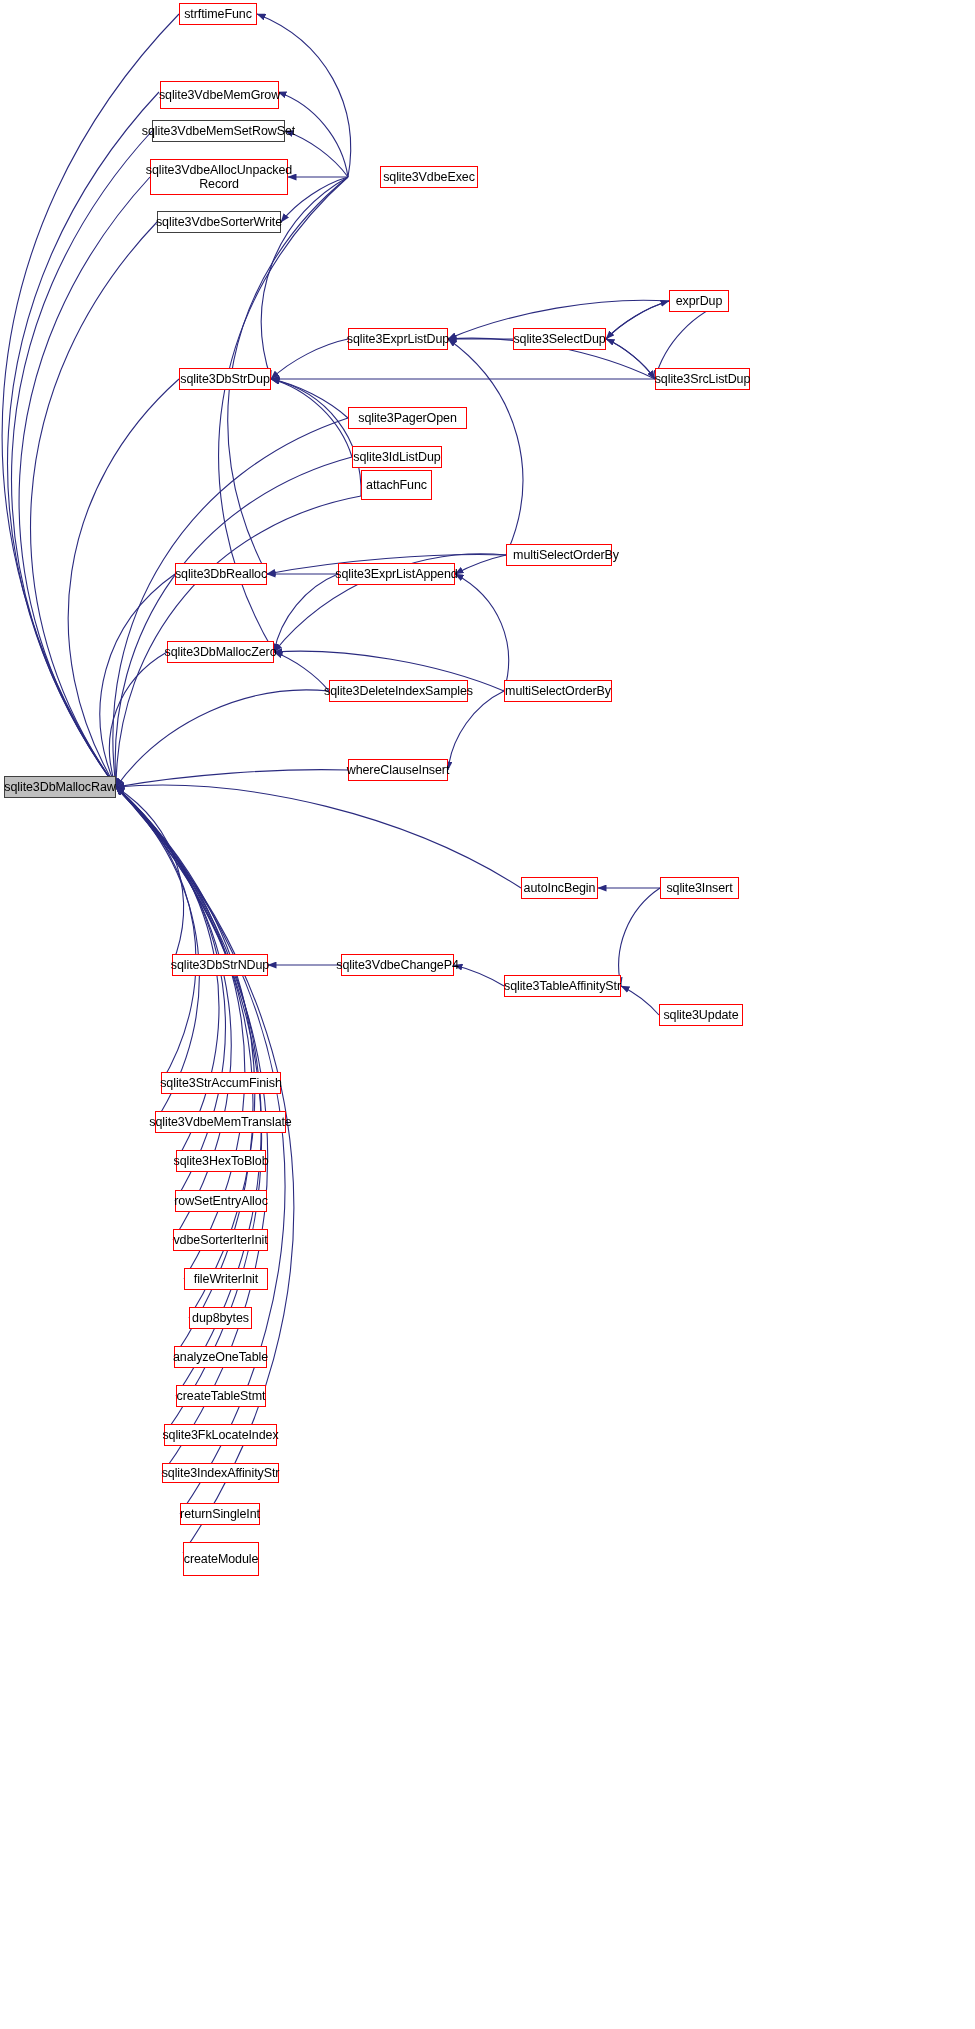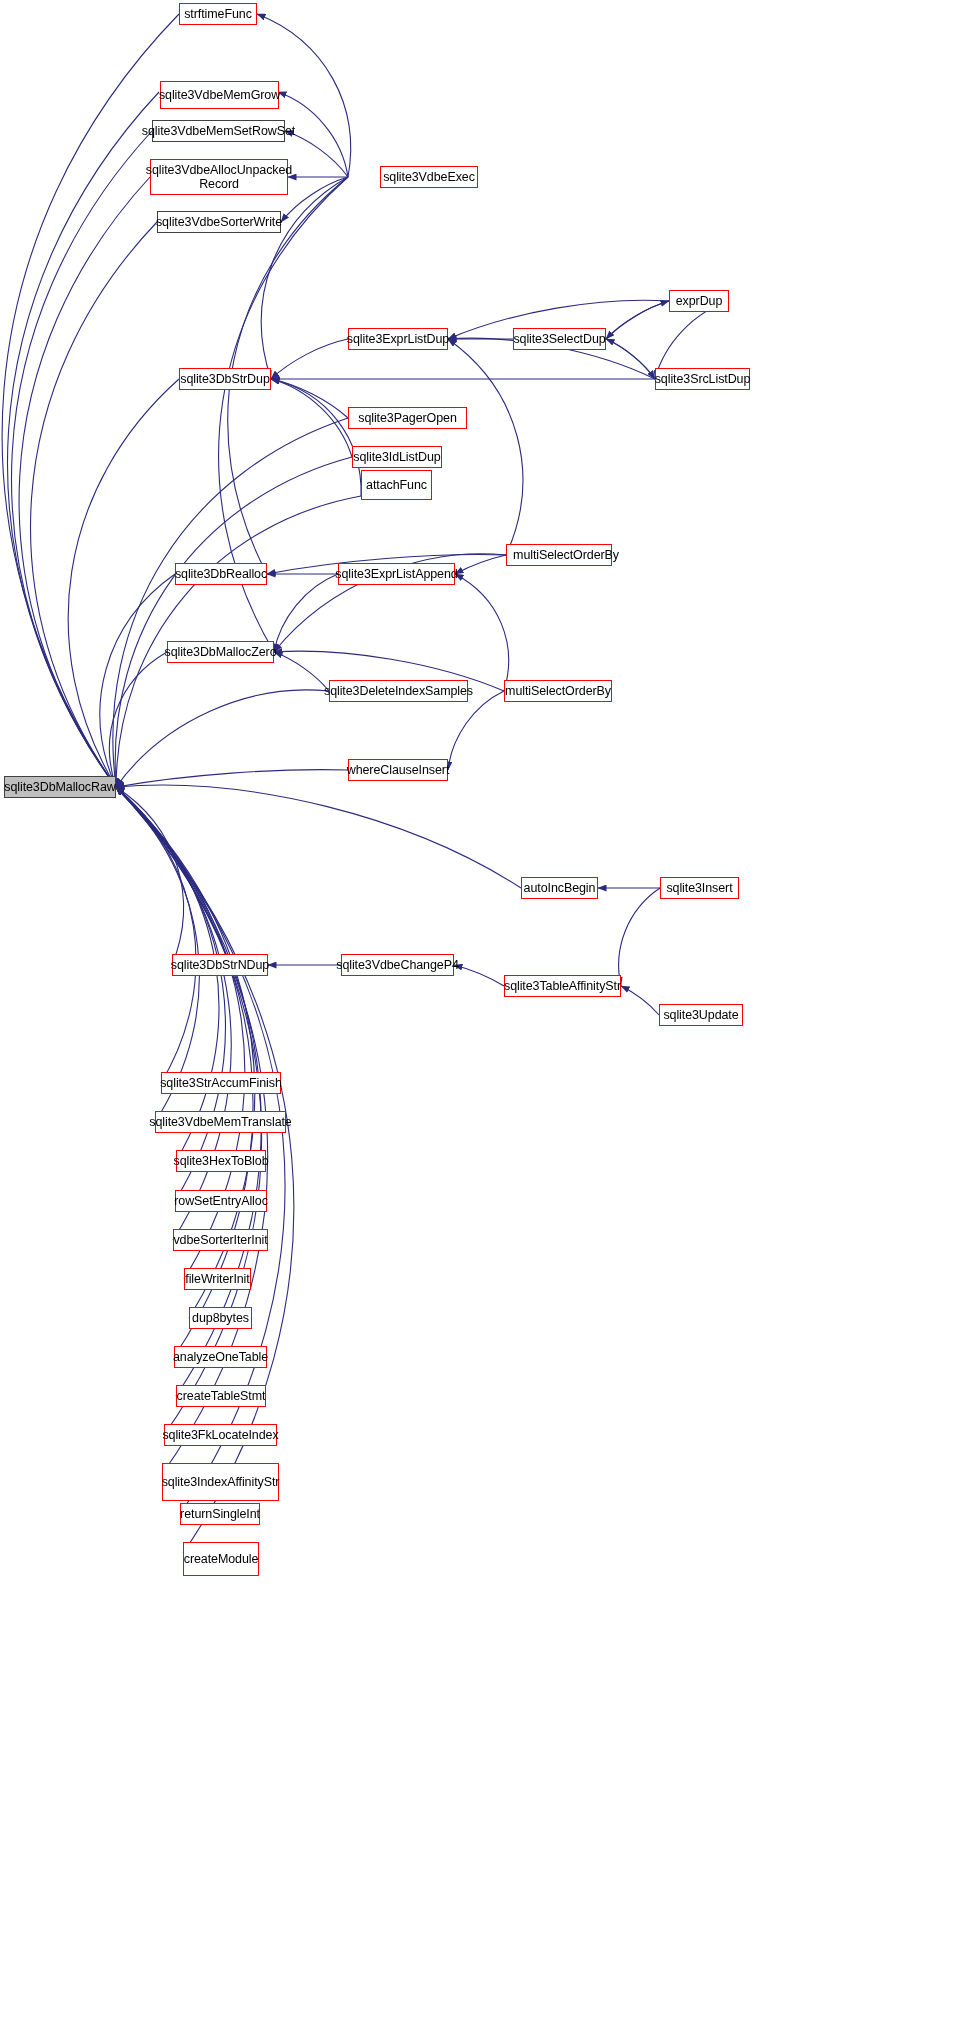--- a/index.html
+++ b/index.html
@@ -117,21 +117,21 @@
     <div class="node red" style="left: 660px; top: 877px; width: 79px; height: 22px;">sqlite3Insert</div>
     <div class="node red" style="left: 172px; top: 954px; width: 96px; height: 22px;">sqlite3DbStrNDup</div>
     <div class="node red" style="left: 341px; top: 954px; width: 113px; height: 22px;">sqlite3VdbeChangeP4</div>
     <div class="node red" style="left: 504px; top: 975px; width: 117px; height: 22px;">sqlite3TableAffinityStr</div>
     <div class="node red" style="left: 659px; top: 1004px; width: 84px; height: 22px;">sqlite3Update</div>
     <div class="node red" style="left: 161px; top: 1072px; width: 120px; height: 22px;">sqlite3StrAccumFinish</div>
     <div class="node red" style="left: 155px; top: 1111px; width: 131px; height: 22px;">sqlite3VdbeMemTranslate</div>
     <div class="node red" style="left: 176px; top: 1150px; width: 90px; height: 22px;">sqlite3HexToBlob</div>
     <div class="node red" style="left: 175px; top: 1190px; width: 92px; height: 22px;">rowSetEntryAlloc</div>
     <div class="node red" style="left: 173px; top: 1229px; width: 95px; height: 22px;">vdbeSorterIterInit</div>
-    <div class="node red" style="left: 184px; top: 1268px; width: 67px; height: 22px;">fileWriterInit</div>
+    <div class="node red" style="left: 184px; top: 1268px; width: 84px; height: 22px;">fileWriterInit</div>
     <div class="node red" style="left: 189px; top: 1307px; width: 63px; height: 22px;">dup8bytes</div>
     <div class="node red" style="left: 174px; top: 1346px; width: 93px; height: 22px;">analyzeOneTable</div>
     <div class="node red" style="left: 176px; top: 1385px; width: 90px; height: 22px;">createTableStmt</div>
     <div class="node red" style="left: 164px; top: 1424px; width: 113px; height: 22px;">sqlite3FkLocateIndex</div>
-    <div class="node red" style="left: 162px; top: 1463px; width: 117px; height: 38px;">sqlite3IndexAffinityStr</div>
+    <div class="node red" style="left: 162px; top: 1463px; width: 117px; height: 20px;">sqlite3IndexAffinityStr</div>
     <div class="node red" style="left: 180px; top: 1503px; width: 80px; height: 22px;">returnSingleInt</div>
     <div class="node red" style="left: 183px; top: 1542px; width: 76px; height: 34px;">createModule</div>
   </div>
 
 </body></html>

